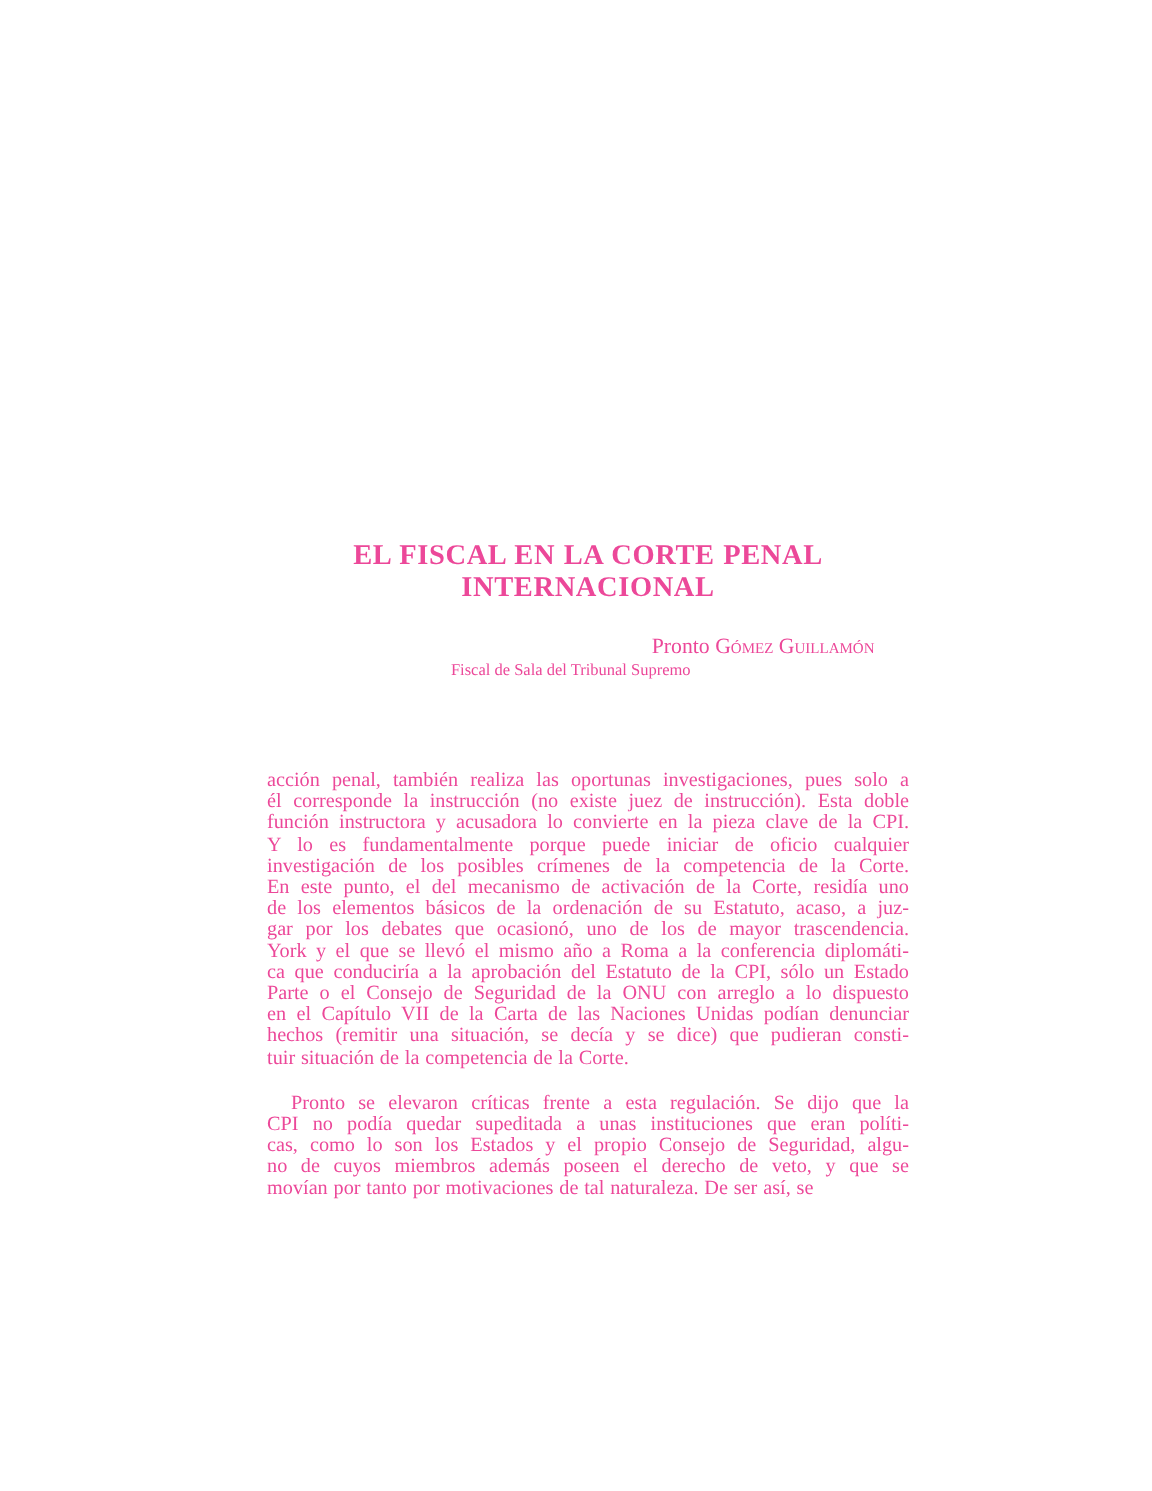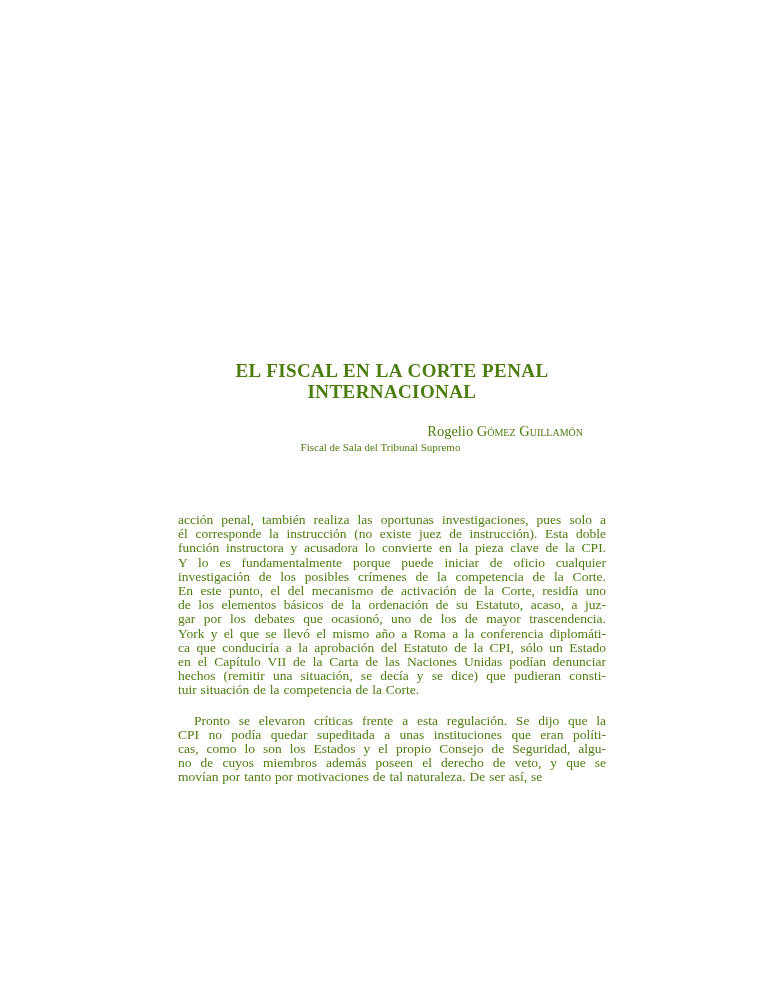--- a/index.html
+++ b/index.html
@@ -7,21 +7,21 @@
     padding: 0;
     background: #ffffff;
   }
   .page {
     position: relative;
     width: 768px;
     height: 994px;
     background: #ffffff;
     overflow: hidden;
     font-family: "Liberation Serif", serif;
-    color: #4d7c0f;
+    color: #ec4899;
   }
   .column {
     position: absolute;
     left: 178px;
     width: 428px;
   }
   .title {
     top: 361px;
     font-size: 19px;
     font-weight: bold;
@@ -86,38 +86,39 @@
 
 <div class="page">
 
   <h1 class="column title">
       <div class="line first">EL FISCAL EN LA CORTE PENAL</div>
       <div class="line last">INTERNACIONAL</div>
     </h1>
 
   <div class="column author">
     <div class="author-name">
-      <span>Rogelio </span><span class="sc">Gómez Guillamón</span>
+      <span>Pronto </span><span class="sc">Gómez Guillamón</span>
     </div>
     <div class="author-affiliation">Fiscal de Sala del Tribunal Supremo</div>
   </div>
 
 
   <div class="column bodytext">
     <div class="para">
         <div class="line">acción penal, también realiza las oportunas investigaciones, pues solo a</div>
         <div class="line">él corresponde la instrucción (no existe juez de instrucción). Esta doble</div>
         <div class="line">función instructora y acusadora lo convierte en la pieza clave de la CPI.</div>
         <div class="line">Y lo es fundamentalmente porque puede iniciar de oficio cualquier</div>
         <div class="line">investigación de los posibles crímenes de la competencia de la Corte.</div>
         <div class="line">En este punto, el del mecanismo de activación de la Corte, residía uno</div>
         <div class="line">de los elementos básicos de la ordenación de su Estatuto, acaso, a juz-</div>
         <div class="line">gar por los debates que ocasionó, uno de los de mayor trascendencia.</div>
         <div class="line">York y el que se llevó el mismo año a Roma a la conferencia diplomáti-</div>
         <div class="line">ca que conduciría a la aprobación del Estatuto de la CPI, sólo un Estado</div>
+        <div class="line">Parte o el Consejo de Seguridad de la ONU con arreglo a lo dispuesto</div>
         <div class="line">en el Capítulo VII de la Carta de las Naciones Unidas podían denunciar</div>
         <div class="line">hechos (remitir una situación, se decía y se dice) que pudieran consti-</div>
         <div class="line last">tuir situación de la competencia de la Corte.</div>
       </div>
     <div class="para">
         <div class="line first">Pronto se elevaron críticas frente a esta regulación. Se dijo que la</div>
         <div class="line">CPI no podía quedar supeditada a unas instituciones que eran políti-</div>
         <div class="line">cas, como lo son los Estados y el propio Consejo de Seguridad, algu-</div>
         <div class="line">no de cuyos miembros además poseen el derecho de veto, y que se</div>
         <div class="line last">movían por tanto por motivaciones de tal naturaleza. De ser así, se</div>

